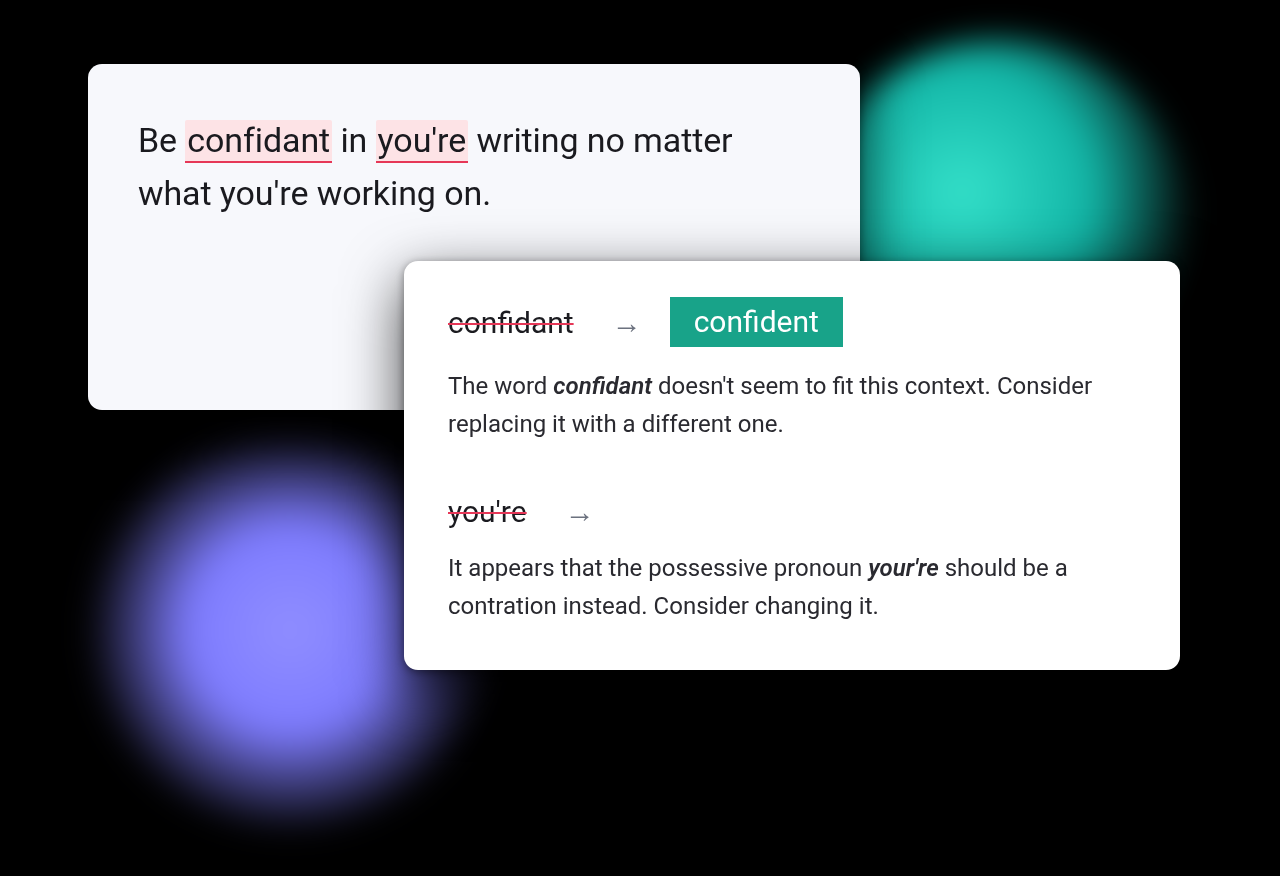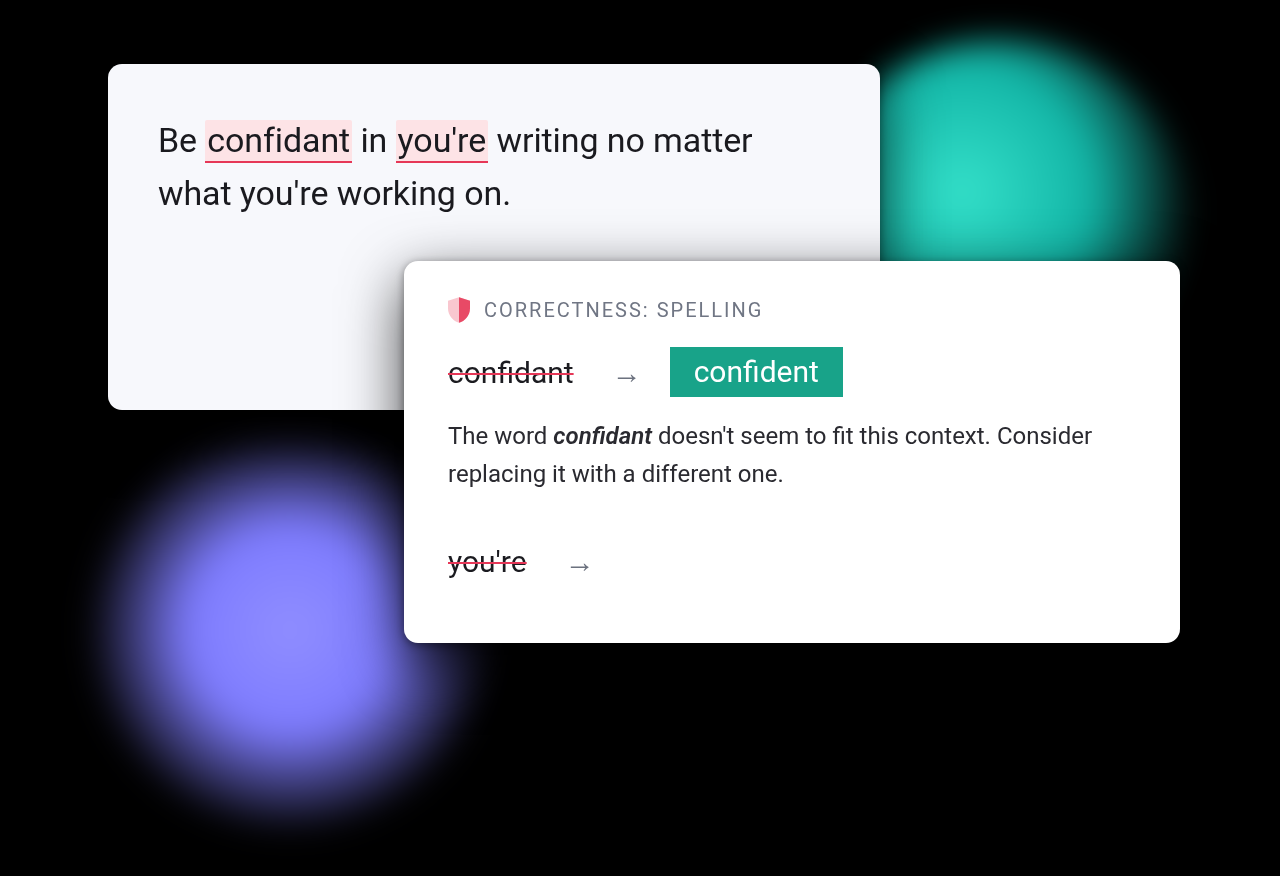--- a/index.html
+++ b/index.html
@@ -39,21 +39,21 @@
 
   
   .editor-card, .popup-card {
     position: absolute;
     border-radius: 14px;
     box-shadow: 0 20px 60px rgba(0,0,0,0.75), 0 2px 8px rgba(0,0,0,0.4);
   }
 
   .editor-card {
     top: 64px;
-    left: 108px;
+    left: 88px;
     width: 772px;
     height: 346px;
     background: #f7f8fc;
     padding: 50px 50px;
     color: #1f1f23;
   }
   .editor-text {
     font-size: 34px;
     line-height: 1.55;
     color: #1a1a1f;
@@ -131,34 +131,26 @@
 <body>
 
 <div class="halo halo-teal"></div>
 <div class="halo halo-purple"></div>
 
 <div class="editor-card">
   <p class="editor-text"><span>Be </span><span class="hl">confidant</span><span> in </span><span class="hl">you're</span><span> writing no matter what you're working on.</span></p>
 </div>
 
 <div class="popup-card">
-  <div class="popup-header">
-    <span class="shield">
-      <svg viewBox="0 0 24 28" width="22" height="26">
-        <path d="M12 0 L24 4 V12 C24 20 18 26 12 28 C6 26 0 20 0 12 V4 Z" fill="#f9c7cf"></path>
-        <path d="M12 0 L24 4 V12 C24 20 18 26 12 28 V0 Z" fill="#e84a66"></path>
-      </svg>
-    </span>
-    <span class="popup-category">CORRECTNESS: SPELLING</span>
-  </div>
 
   <div class="suggestion-row">
     <span class="old-word">confidant</span>
     <span class="arrow">→</span>
     <span class="new-word">confident</span>
   </div>
   <p class="explain"><span>The word </span><em>confidant</em><span> doesn't seem to fit this context. Consider replacing it with a different one.</span></p>
 
   <div class="suggestion-row">
     <span class="old-word">you're</span>
     <span class="arrow">→</span>
   </div>
+  <p class="explain"><span>It appears that the possessive pronoun </span><em>your're</em><span> should be a contration instead. Consider changing it.</span></p>
 </div>
 
 </body></html>

